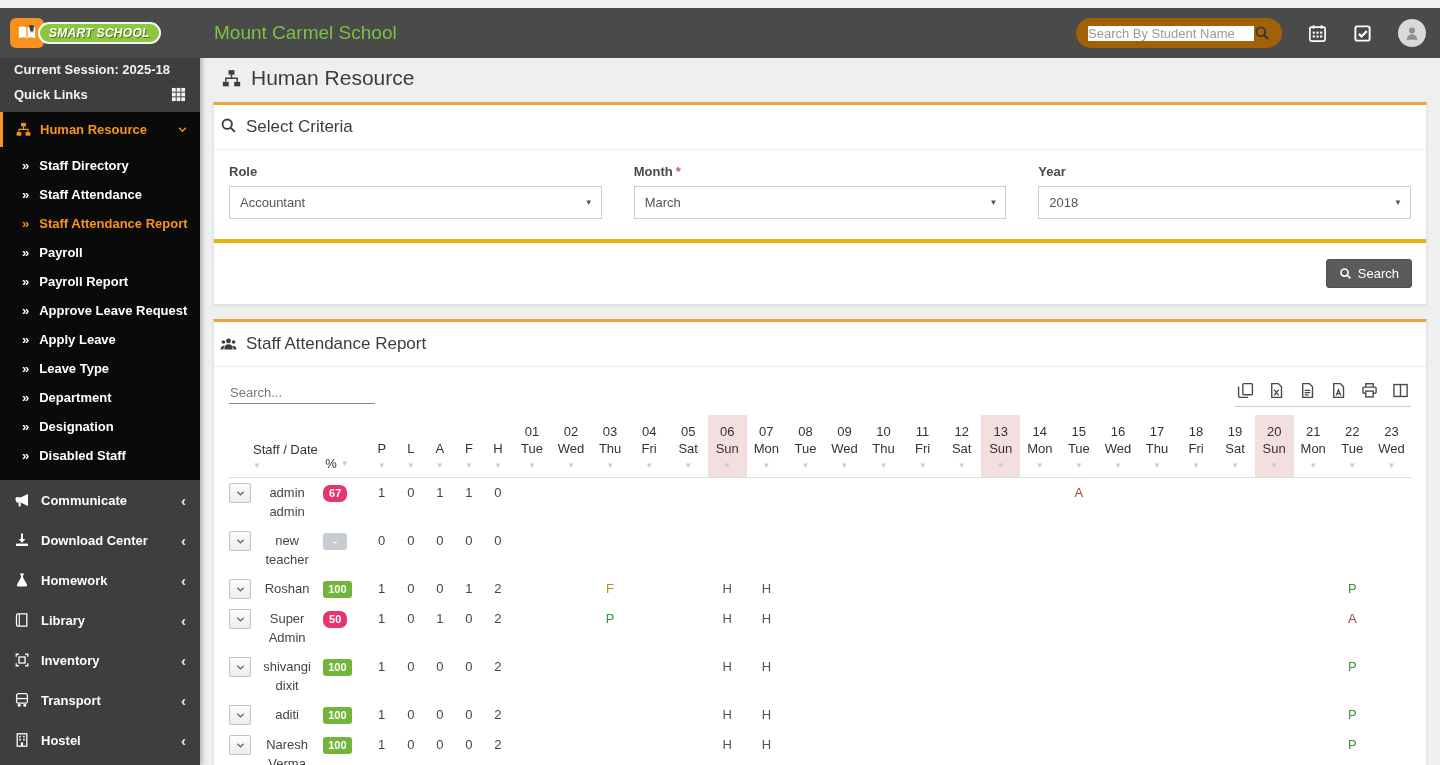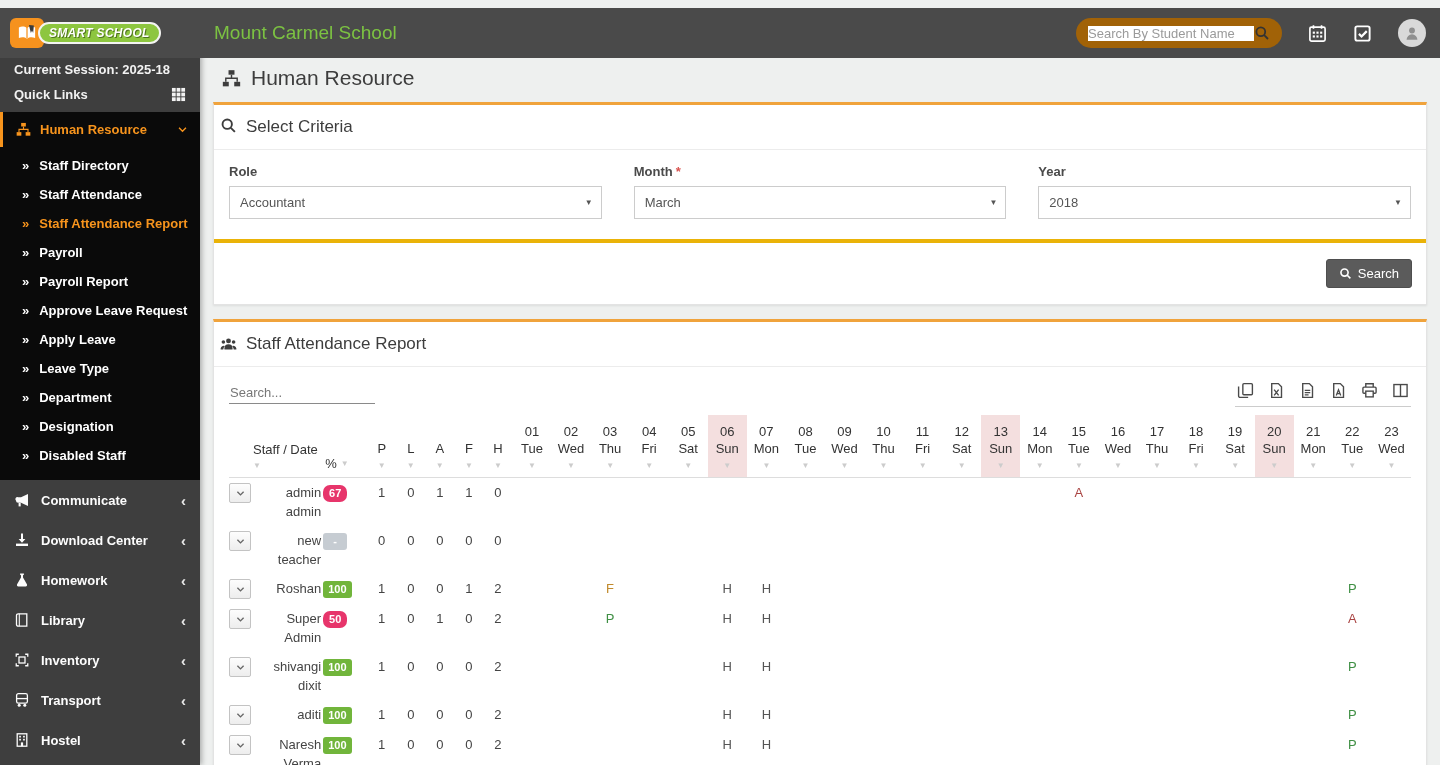--- a/index.html
+++ b/index.html
@@ -83,21 +83,21 @@
   th.th-staff { width:68px; text-align:left; }
   th.th-pct { width:46px; text-align:left; padding-left:4px; }
   th.sum { width:29px; }
   th.date { width:39px; }
   th.sun { background:var(--sun-bg,#f4dfdf); }
   .hday { display:block; line-height:17px; }
   .hwd { display:block; line-height:17px; }
   .sort { display:block; font-size:8px; color:#ccc; line-height:10px; margin-top:4px; }
   .sort-inline { font-size:8px; color:#ccc; margin-left:4px; vertical-align:2px; }
   tbody td { vertical-align:top; padding:5px 0; line-height:19px; color:#444; text-align:center; }
-  td.name { text-align:right; word-wrap:break-word; }
+  td.name { text-align:center; word-wrap:break-word; }
   td.exp { text-align:left; }
   td.pct { text-align:left; padding-left:2px; }
   .expander { width:22px; height:20px; border:1px solid #c3c3c3; border-radius:2px; background:linear-gradient(#fdfdfd,#ededed); color:#666; display:inline-flex; align-items:center; justify-content:center; cursor:pointer; padding:0; }
   .expander svg { width:9px; height:9px; }
   .badge { display:inline-block; min-width:24px; padding:2px 5px; border-radius:3px; font-size:11px; font-weight:bold; color:#fff; text-align:center; line-height:13px; }
   .badge-danger { background:var(--badge-danger,#e7356b);border-radius:7px; }
   .badge-success { background:var(--badge-success,#71b53b); }
   .badge-muted { background:var(--badge-muted,#c6ccd2); }
   .mark { font-size:13px; }
 </style>

